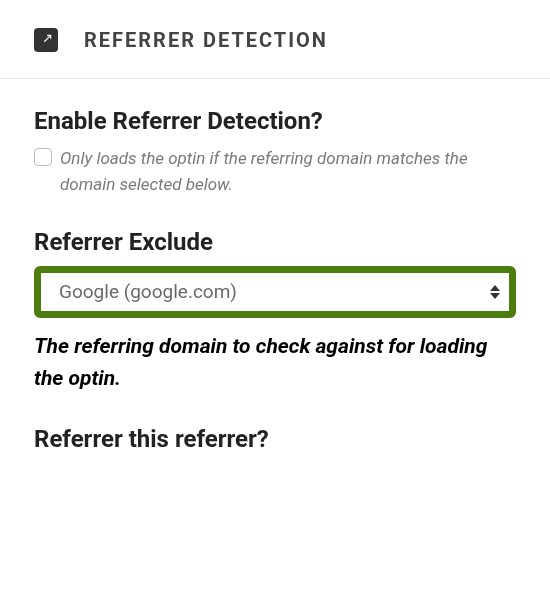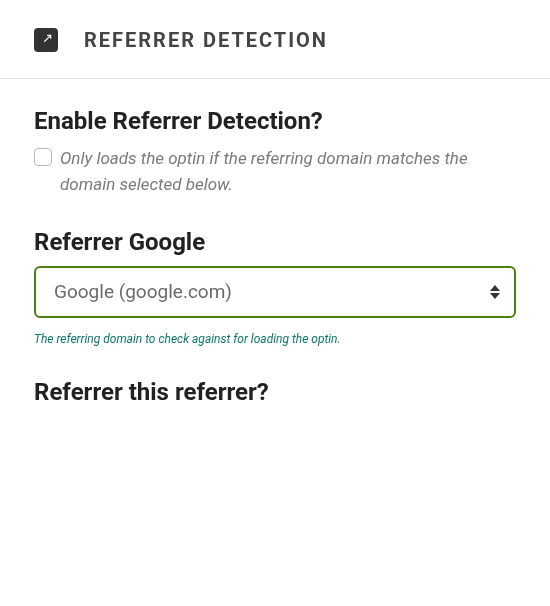--- a/index.html
+++ b/index.html
@@ -84,21 +84,21 @@
       color: #7a7a7a;
       line-height: 1.55;
     }
     .select-wrapper {
       position: relative;
       margin-bottom: 12px;
     }
     .select {
       width: 100%;
       height: 52px;
-      border: 2px solid #4d7c0f;
+      border: 7px solid #4d7c0f;
       border-radius: 6px;
       background: #fff;
       padding: 0 44px 0 18px;
       font-size: 19px;
       color: #6a6a6a;
       display: flex;
       align-items: center;
       cursor: pointer;
     }
     .select-arrows {
@@ -118,24 +118,25 @@
       border-left: 5px solid transparent;
       border-right: 5px solid transparent;
     }
     .arrow-up {
       border-bottom: 6px solid #333;
     }
     .arrow-down {
       border-top: 6px solid #333;
     }
     .helper-text {
-      font-size: 12px;
+      font-size: 21px;
       font-style: italic;
-      color: #0f766e;
+      color: #000000;
       line-height: 1.55;
+      font-weight: bold;
     }
   </style>
 </head>
 <body>
 
 <div class="container">
   <div class="header">
     <div class="header-icon">
       <svg viewBox="0 0 24 24">
           <path d="M14 3h7v7h-2V6.41l-9.29 9.3-1.42-1.42 9.3-9.29H14V3z"></path>
@@ -150,21 +151,21 @@
 <div class="content">
   <div class="section">
     <h3 class="section-title">Enable Referrer Detection?</h3>
     <div class="checkbox-row">
       <div class="checkbox"></div>
       <span class="desc">Only loads the optin if the referring domain matches the domain selected below.</span>
     </div>
   </div>
 
   <div class="section">
-    <h3 class="section-title">Referrer Google</h3>
+    <h3 class="section-title">Referrer Exclude</h3>
     <div class="select-wrapper">
       <div class="select">
         <span>Google (google.com)</span>
       </div>
       <div class="select-arrows">
         <div class="arrow-up"></div>
         <div class="arrow-down"></div>
       </div>
     </div>
     <p class="helper-text">The referring domain to check against for loading the optin.</p>

